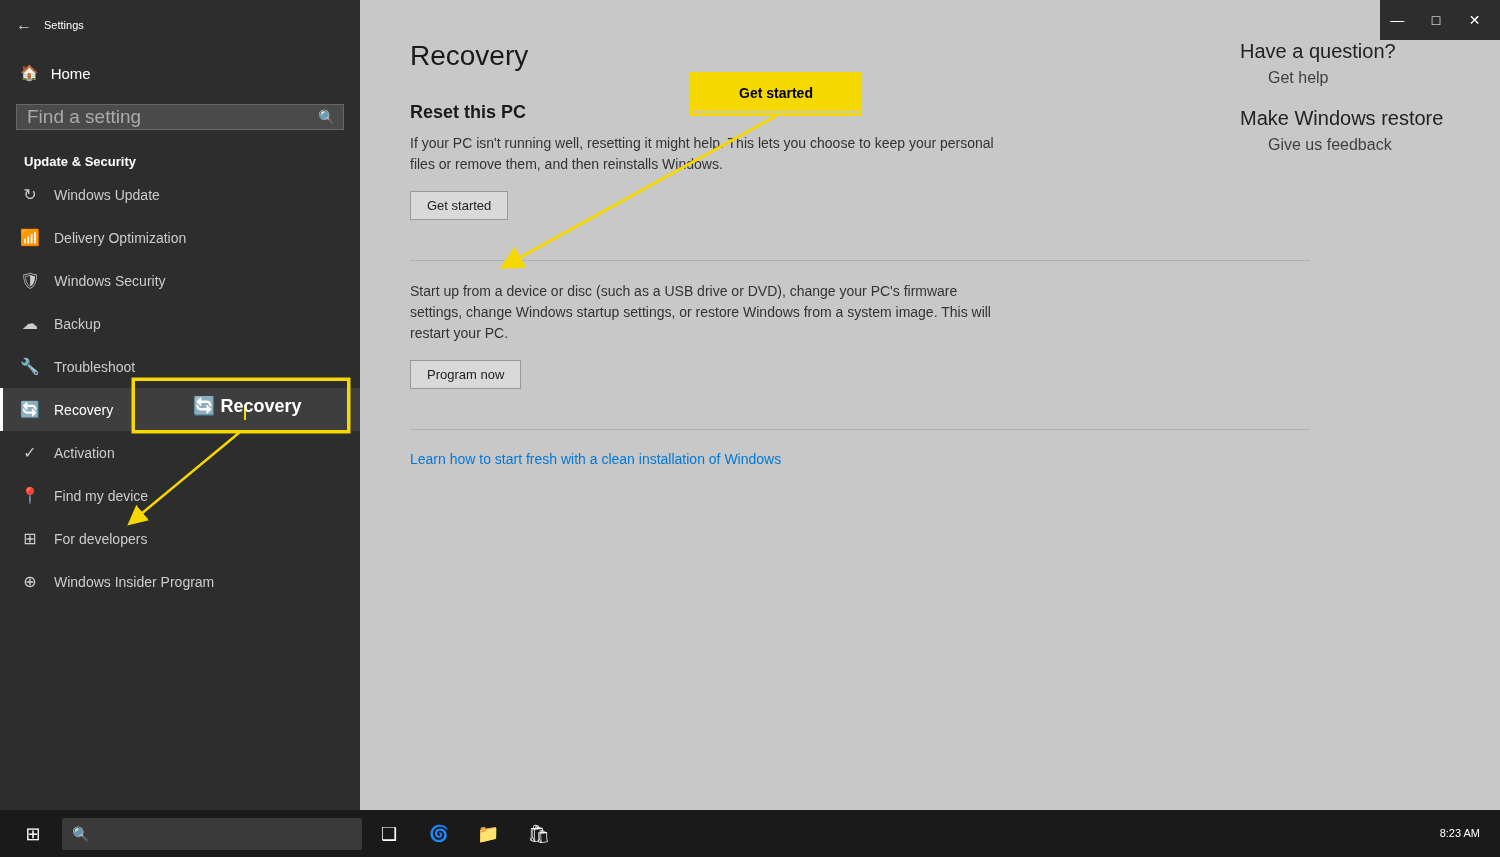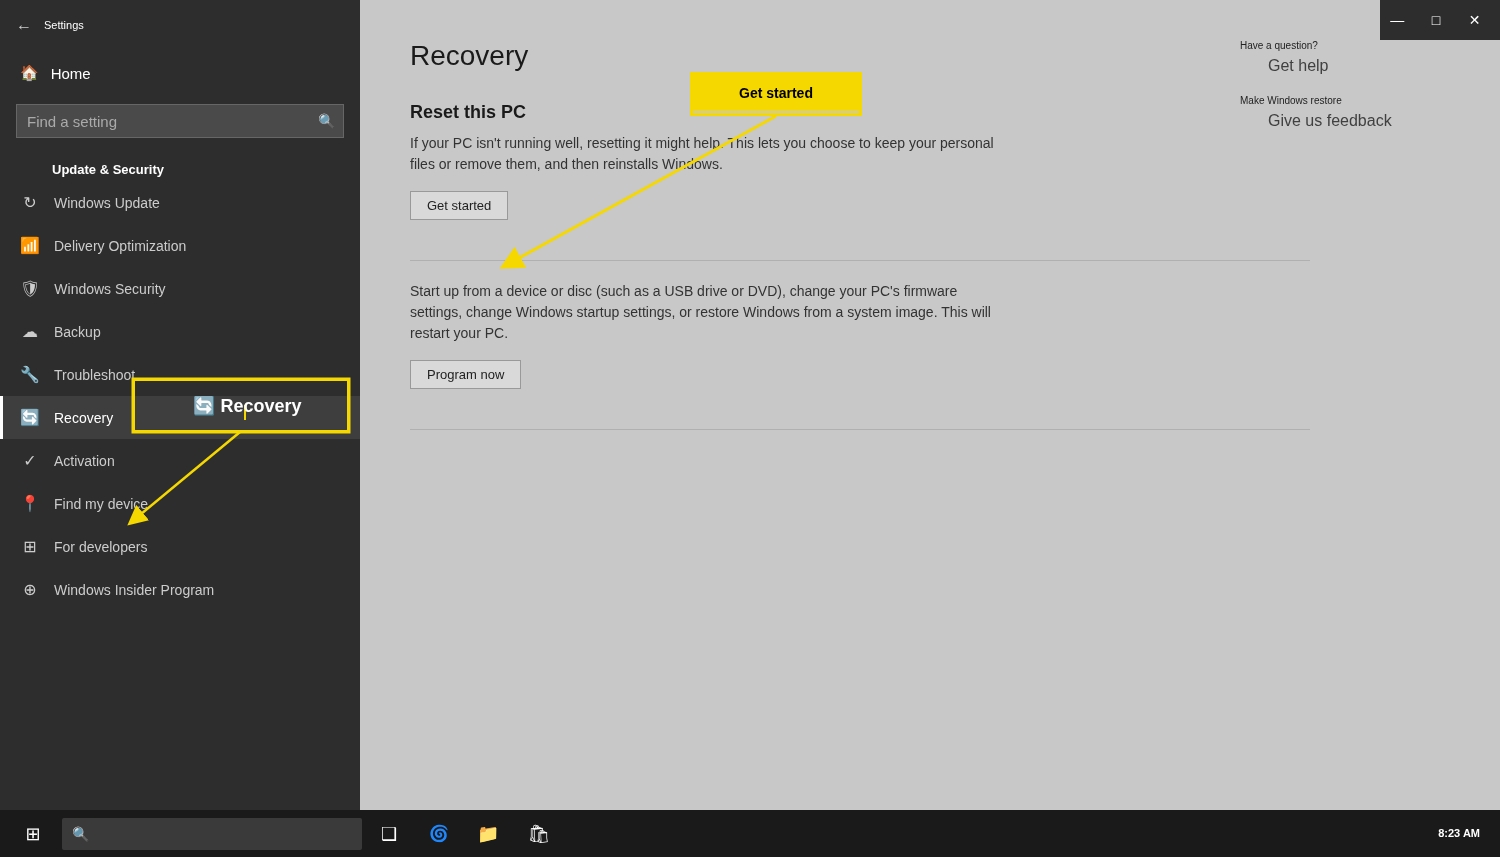--- a/index.html
+++ b/index.html
@@ -63,42 +63,41 @@
       color: #fff;
       cursor: pointer;
     }
 
     .search-box {
       margin: 8px 16px 16px;
       position: relative;
     }
     .search-box input {
       width: 100%;
-      height: 34px;
+      height: 26px;
       background: #4a4a4a;
       border: 1px solid #666;
       color: #ccc;
       padding: 0 30px 0 10px;
-      font-size: 15px;
+      font-size: 19px;
       outline: none;
     }
     .search-box input::placeholder { color: #aaa; }
     .search-icon-box {
       position: absolute;
       right: 8px; top: 50%;
       transform: translateY(-50%);
       color: #aaa; font-size: 14px;
     }
 
     .section-label {
       color: #fff;
       font-size: 13px;
       font-weight: 600;
-      padding: 8px 4px 4px;
-      margin-left: 48px;
+      padding: 8px 24px 4px;
     }
 
     .nav-item {
       display: flex;
       align-items: center;
       gap: 14px;
       padding: 12px 20px;
       font-size: 14px;
       color: #ccc;
       cursor: pointer;
@@ -175,21 +174,21 @@
       text-decoration: none;
     }
 
     
     .right-panel {
       position: absolute;
       top: 80px; right: 40px;
       width: 220px;
     }
     .right-panel-title {
-      font-size: 10px;
+      font-size: 20px;
       color: #222;
       margin-bottom: 6px;
       font-weight: 400;
     }
     .right-panel-link {
       color: #404040;
       font-size: 16px;
       cursor: pointer;
       display: block;
       margin-bottom: 20px;
@@ -243,21 +242,20 @@
       width: 46px; height: 47px;
       display: flex; align-items: center; justify-content: center;
       color: #fff; font-size: 18px; cursor: pointer;
     }
     .taskbar-right {
       margin-left: auto;
       display: flex;
       align-items: center;
       gap: 16px;
       padding-right: 12px;
-      font-weight: bold;
     }
     .taskbar-time {
       text-align: right;
       color: #fff;
       font-size: 11px;
       line-height: 1.4;
     }
     .annotation-svg-full {
       position: absolute;
       top: 0; left: 0;
@@ -340,20 +338,21 @@
 
   <hr class="divider">
 
   
   <p class="section-desc">Start up from a device or disc (such as a USB drive or DVD), change your PC's firmware settings, change Windows startup settings, or restore Windows from a system image. This will restart your PC.</p>
   <button class="action-btn">Program now</button>
 
   <hr class="divider">
 
   
+  <a class="link-blue">Learn how to start fresh with a clean installation of Windows</a>
 
   
   <div class="right-panel" style="position: absolute; top: 40px; right: 40px;">
     <p class="right-panel-title">Have a question?</p>
     <a class="right-panel-link">Get help</a>
     <p class="right-panel-title">Make Windows restore</p>
     <a class="right-panel-link">Give us feedback</a>
   </div>
 </div>
 

